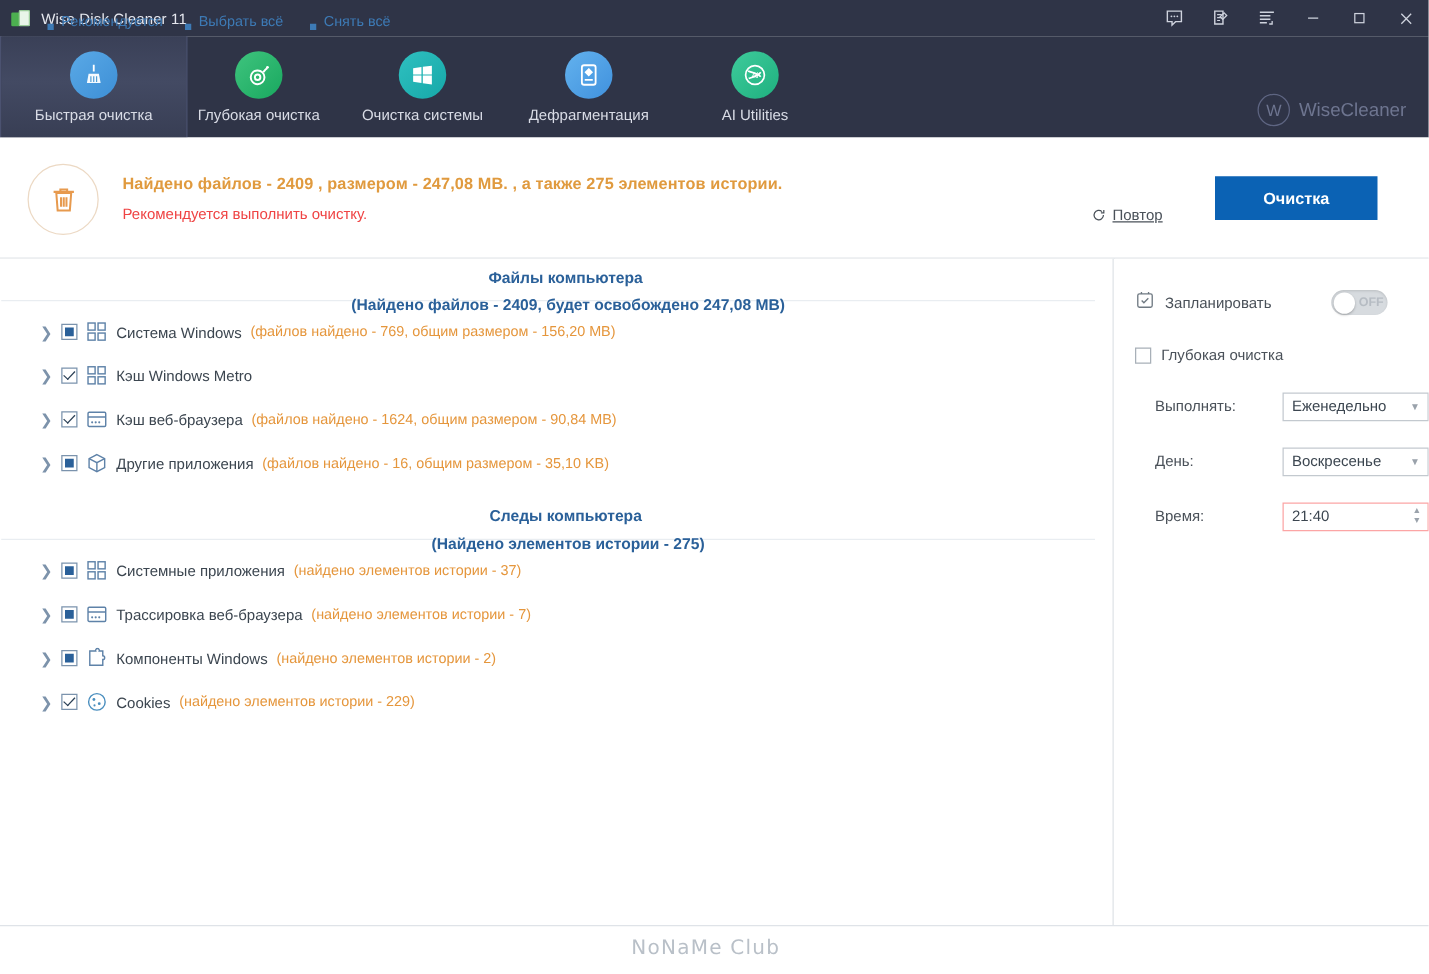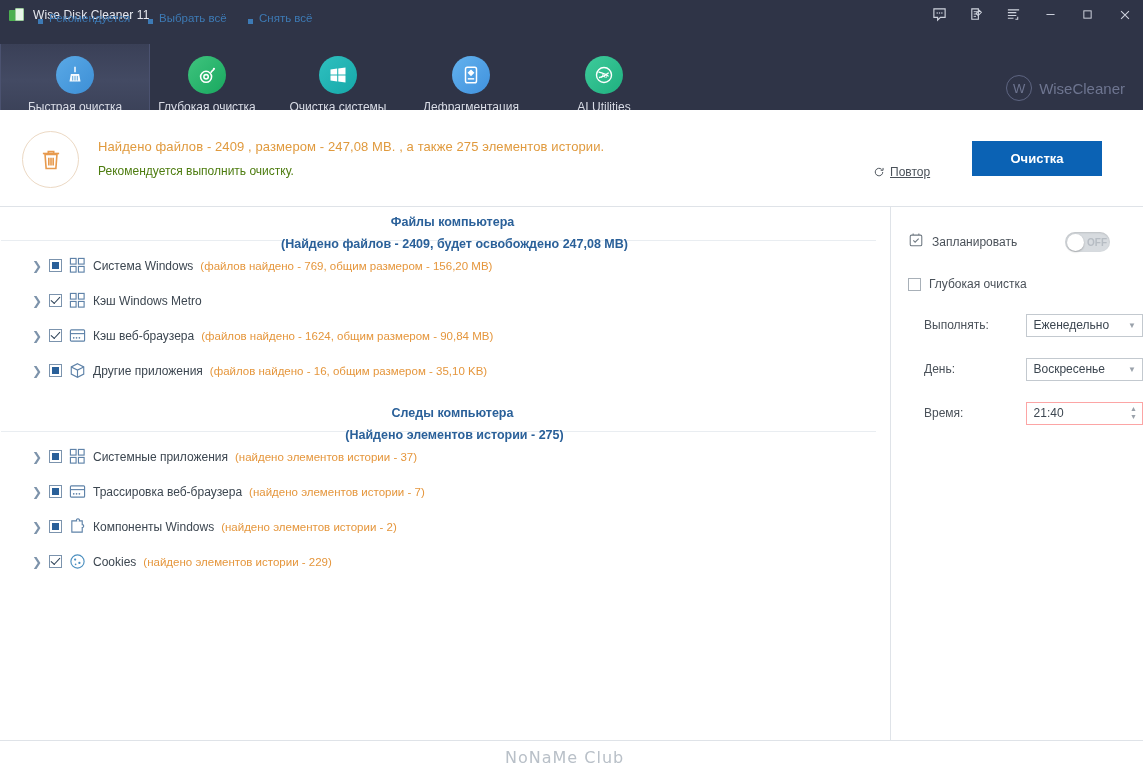--- a/index.html
+++ b/index.html
@@ -45,21 +45,21 @@
     color: #cfd3de;
   }
   .wbtn svg { display: block; }
 
   
   .navbar {
     position: absolute; left: 0; top: 29px; width: 1143px; height: 81px;
     background: #2f3447;
   }
   .nav-item {
-    position: absolute; top: 15px; height: 81px; width: 150px;
+    position: absolute; top: 0; height: 81px; width: 150px;
     display: flex; flex-direction: column; align-items: center; justify-content: center;
     gap: 6px; cursor: pointer;
   }
   .nav-item.active {
     background: linear-gradient(to bottom, #3a4057 0%, #434a63 45%, #383e54 100%);
     border-left: 1px solid #4b5270; border-right: 1px solid #4b5270;
   }
   .nav-icon {
     width: 38px; height: 38px; border-radius: 50%;
     display: flex; align-items: center; justify-content: center;
@@ -88,25 +88,25 @@
     position: absolute; left: 0; top: 110px; width: 1143px; height: 97px;
     background: #ffffff; border-bottom: 1px solid #dfe3e8;
   }
   .banner-trash {
     position: absolute; left: 22px; top: 131px; width: 57px; height: 57px;
     border: 1px solid #ecd9c4; border-radius: 50%;
     display: flex; align-items: center; justify-content: center;
   }
   .banner-title {
     position: absolute; left: 98px; top: 139px;
-    font-size: 13px; font-weight: normal; color: #e09a3e; letter-spacing: .1px;
+    font-size: 13px; font-weight: bold; color: #e09a3e; letter-spacing: .1px;
   }
   .banner-sub {
     position: absolute; left: 98px; top: 164px;
-    font-size: 12px; color: #4d7c0f;
+    font-size: 12px; color: #ef4444;
   }
   .refresh-link {
     position: absolute; left: 873px; top: 165px;
     display: flex; align-items: center; gap: 5px;
     font-size: 12px; color: #4a5159; cursor: pointer;
   }
   .refresh-link .lbl { text-decoration: underline; }
   .clean-btn {
     position: absolute; left: 972px; top: 141px; width: 130px; height: 35px;
     background: #0b62b4; color: #ffffff; font-size: 13px; font-weight: bold;

